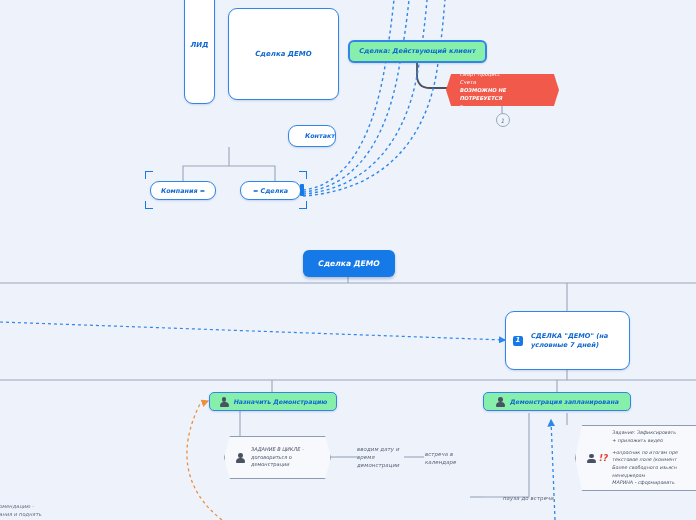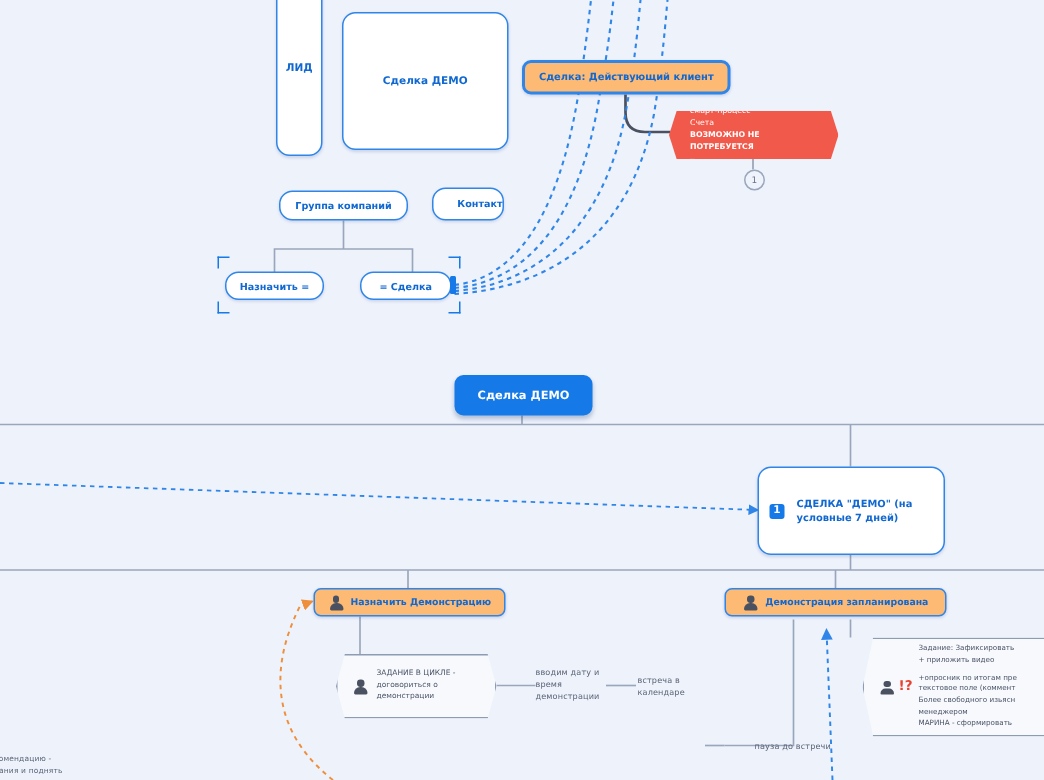--- a/index.html
+++ b/index.html
@@ -2,31 +2,31 @@
 <html><head>
 <meta charset="utf-8">
 <style>
   html,body{margin:0;padding:0;}
   body{
     width:696px;height:520px;overflow:hidden;
     background:#eef2fb;
     font-family:"DejaVu Sans","Liberation Sans",sans-serif;
     position:relative;
   }
-  #canvas{position:absolute;inset:0;width:696px;height:380px;}
+  #canvas{position:absolute;inset:0;width:696px;height:380px;font-style:italic;}
   svg#wires{position:absolute;left:0;top:0;width:696px;height:520px;pointer-events:none;}
 
   .node{position:absolute;box-sizing:border-box;display:flex;align-items:center;justify-content:center;}
 
   .rnode{
     background:#ffffff;border:1.6px solid #2f86e8;border-radius:9px;
     color:#1068d0;font-weight:bold;text-align:center;line-height:1.25;
     box-shadow:0 1px 2px rgba(40,80,150,.18);
   }
-  .rnode.tinted{background:#fdba74;}
+  .rnode.tinted{background:#86efac;}
   .solid-blue{
     background:#1579e8;border:none;border-radius:6px;color:#fff;font-weight:bold;
     box-shadow:0 2px 3px rgba(20,60,120,.28);
   }
   .hexnode{
     position:absolute;box-sizing:border-box;display:flex;align-items:center;
   }
   .hex-red{
     background:#f1594b;color:#ffffff;
     clip-path:polygon(4.5% 0,95.5% 0,100% 50%,95.5% 100%,4.5% 100%,0 50%);
@@ -146,30 +146,27 @@
       <div style="font-weight:normal;">смарт-процесс</div>
       <div style="font-weight:normal;">Счета</div>
       <div>ВОЗМОЖНО НЕ ПОТРЕБУЕТСЯ</div>
       <div style="font-size:4px;">▄</div>
     </div>
   </div>
   <div class="circ-num" style="left:496px;top:113px;">
     <span>1</span>
   </div>
 
-  <div class="node rnode" style="left:186px;top:127px;width:86px;height:20px;font-size:6.4px;">
-    <span class="nlabel">Группа компаний</span>
-  </div>
 
   <div class="node rnode" style="left:288px;top:125px;width:48px;height:22px;font-size:6.4px;justify-content:flex-end;">
     <span class="nlabel">Контакт</span>
   </div>
 
   <div class="node rnode" style="left:150px;top:181px;width:66px;height:19px;font-size:6.4px;">
-    <span class="nlabel">Назначить =</span>
+    <span class="nlabel">Компания =</span>
   </div>
 
   <div class="node rnode" style="left:240px;top:181px;width:61px;height:19px;font-size:6.4px;">
     <span class="nlabel">= Сделка</span>
   </div>
 
   <div class="sel-bracket" style="left:145px;top:171px;width:162px;height:38px;">
     <i class="tl"></i>
     <i class="tr"></i>
     <i class="bl"></i>

